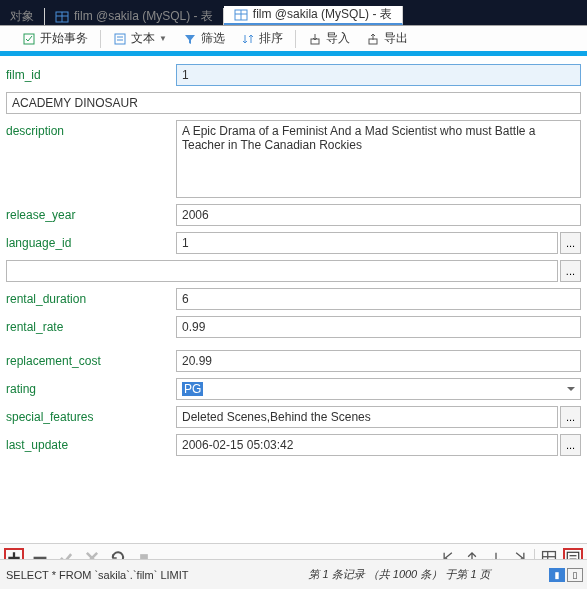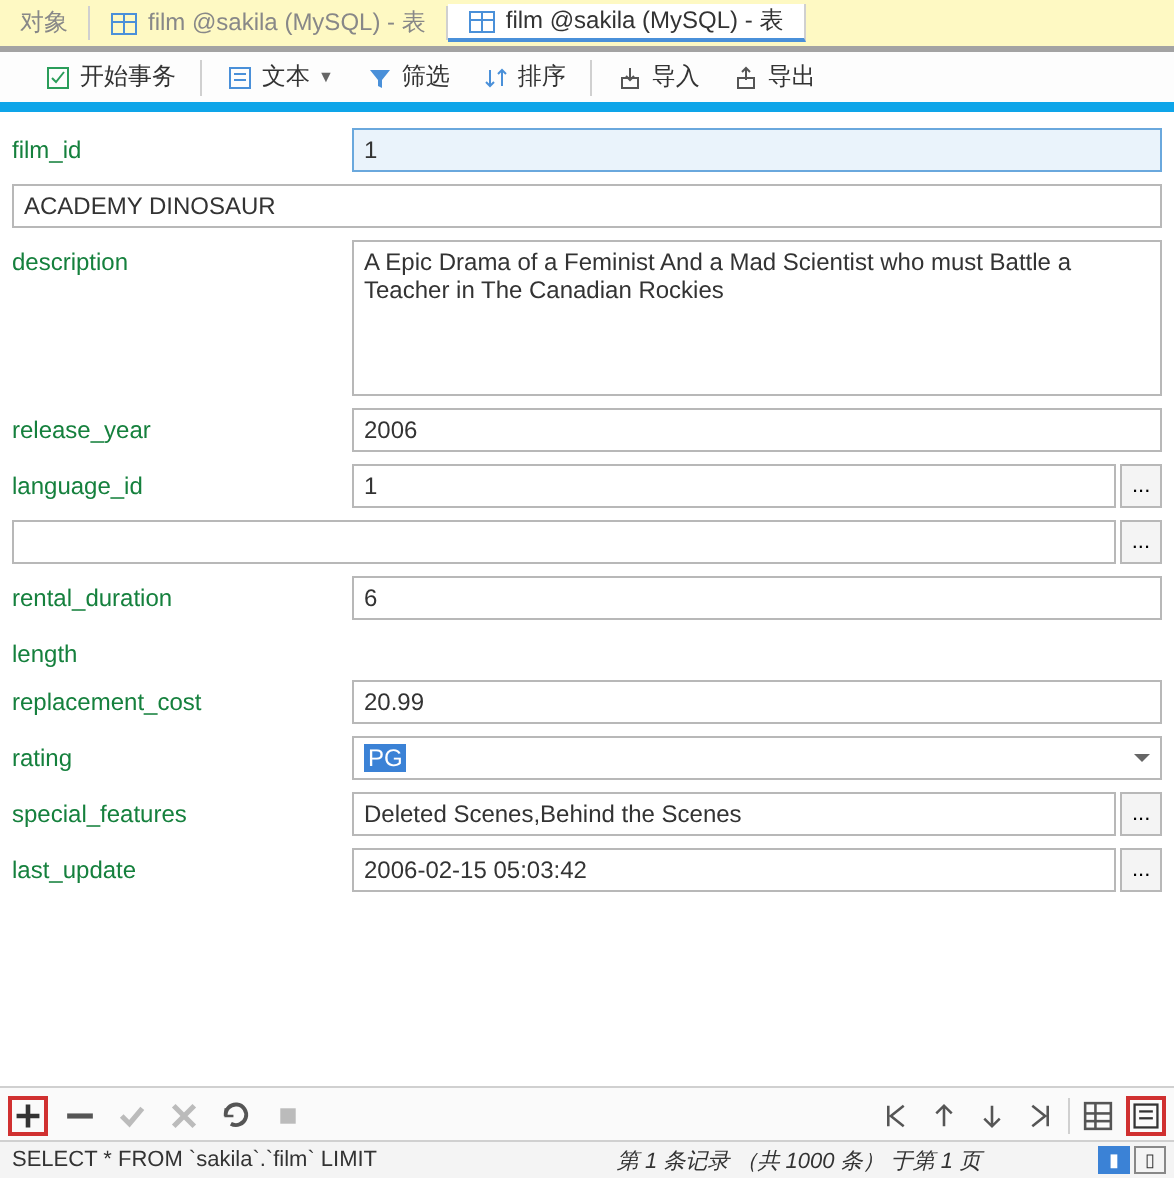--- a/index.html
+++ b/index.html
@@ -1,17 +1,17 @@
 <!DOCTYPE html>
 <html><head>
 <meta charset="utf-8">
 <style>
 * { box-sizing: border-box; margin: 0; padding: 0; }
 body { font-family: "Microsoft YaHei", Arial, sans-serif; font-size: 12px; color: #333; background: #fff; width: 587px; height: 589px; overflow: hidden; position: relative; }
-.tabbar { display: flex; height: 26px; background: #fef9c3; border-bottom: 3px solid #a3a3a3; align-items: center; }
+.tabbar { display: flex; height: 26px; background: #0f172a; border-bottom: 1px solid #a3a3a3; align-items: flex-end; }
 .tab { display: flex; align-items: center; padding: 0 10px; gap: 5px; border-right: 1px solid #d0d0d0; cursor: pointer; color: #888; }
 .tab.active { background: #fff; color: #333; border-bottom: 2px solid #4a90d9; }
 .tab-icon { width: 14px; height: 14px; display: inline-flex; }
 .toolbar { display: flex; height: 30px; align-items: center; padding: 0 18px; gap: 8px; border-bottom: 5px solid #0ea5e9; background: #fdfdfd; }
 .tbtn { display: flex; align-items: center; gap: 4px; padding: 2px 4px; cursor: pointer; color: #333; }
 .tbtn .ic { width: 14px; height: 14px; display: inline-flex; }
 .sep { width: 1px; height: 18px; background: #d0d0d0; }
 .form-area { position: absolute; top: 56px; left: 0; right: 0; bottom: 50px; overflow-y: auto; padding: 8px 6px; }
 .row { display: flex; align-items: flex-start; margin-bottom: 6px; }
 .lbl { width: 170px; padding-top: 4px; color: #15803d; }
@@ -22,21 +22,21 @@
 .selwrap { position: relative; flex: 1; }
 .selwrap::after { content: ""; position: absolute; right: 6px; top: 50%; margin-top: -2px; border: 4px solid transparent; border-top-color: #666; pointer-events: none; }
 .rating-sel .selval { background: #3b82d6; color: #ffffff; display: inline-block; padding: 0 2px; }
 .elps { width: 22px; border: 1px solid #b8b8b8; background: #f4f4f4; cursor: pointer; font-size: 11px; }
 .bottombar { position: absolute; left: 0; right: 0; bottom: 18px; height: 28px; border-top: 1px solid #d0d0d0; display: flex; align-items: center; padding: 0 4px; background: #fafafa; }
 .bb-left { display: flex; gap: 6px; align-items: center; }
 .bb-right { margin-left: auto; display: flex; gap: 4px; align-items: center; }
 .ibtn { width: 20px; height: 20px; display: flex; align-items: center; justify-content: center; cursor: pointer; color: #666; border: 1px solid transparent; }
 .ibtn.boxed { border: 2px solid #d03030; }
 .ibtn.disabled { color: #bbb; }
-.statusbar { position: absolute; left: 0; right: 0; bottom: 0; height: 19px; border-top: 1px solid #d0d0d0; display: flex; align-items: center; font-size: 11px; background: #f4f4f4; }
+.statusbar { position: absolute; left: 0; right: 0; bottom: 0; height: 30px; border-top: 1px solid #d0d0d0; display: flex; align-items: center; font-size: 11px; background: #f4f4f4; }
 .sb-sql { padding: 0 6px; flex: 0 0 auto; width: 250px; overflow: hidden; white-space: nowrap; }
 .sb-rec { flex: 1; text-align: center; font-style: italic; }
 .sb-right { display: flex; gap: 2px; padding-right: 4px; }
 .sb-ic { width: 16px; height: 14px; border: 1px solid #888; display: inline-flex; align-items: center; justify-content: center; font-size: 9px; }
 .sb-ic.active { background: #3b82d6; color: #fff; border-color: #3b82d6; }
 svg { width: 100%; height: 100%; }
 </style>
 </head>
 <body>
 
@@ -163,21 +163,26 @@
         <button class="elps">...</button>
       </div>
     </div>
   <div class="row">
       <div class="lbl">rental_duration</div>
       <div class="val">
         <input class="inp" value="6" style="">
       </div>
     </div>
   <div class="row">
-      <div class="lbl">length</div>
+      <div class="lbl">rental_rate</div>
+      <div class="val">
+        <input class="inp" value="0.99" style="">
+      </div>
+    </div>
+  <div class="row">
     </div>
   <div class="row">
       <div class="lbl">replacement_cost</div>
       <div class="val">
         <input class="inp" value="20.99" style="">
       </div>
     </div>
   <div class="row">
       <div class="lbl">rating</div>
       <div class="val">

